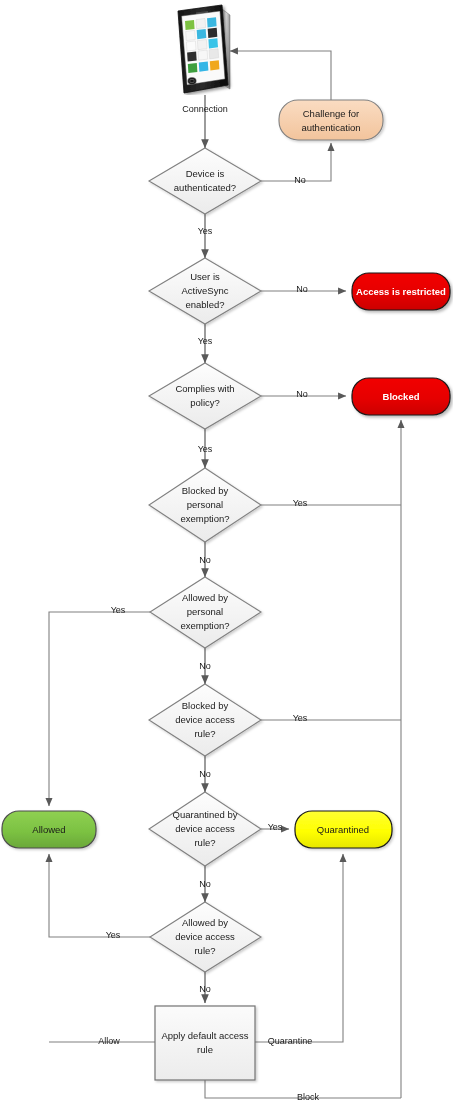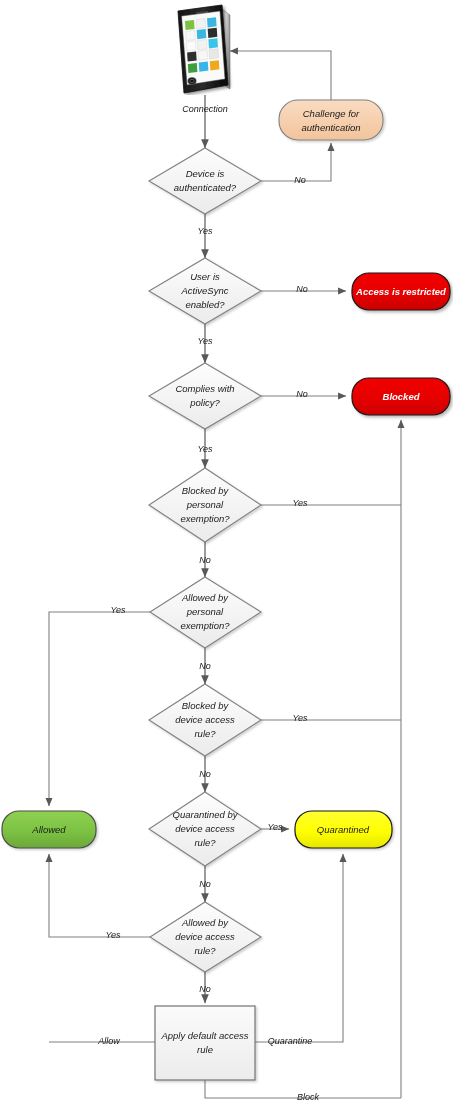--- a/index.html
+++ b/index.html
@@ -10,21 +10,20 @@
   body {
     width: 453px;
     height: 1116px;
     font-family: "Liberation Sans", sans-serif;
     overflow: hidden;
   }
   #flow-root {
     position: relative;
     width: 418px;
     height: 1116px;
-    font-style: italic;
   }
   svg#flow-svg {
     position: absolute;
     left: 0;
     top: 0;
     width: 453px;
     height: 1116px;
     display: block;
   }
   .node-text {

